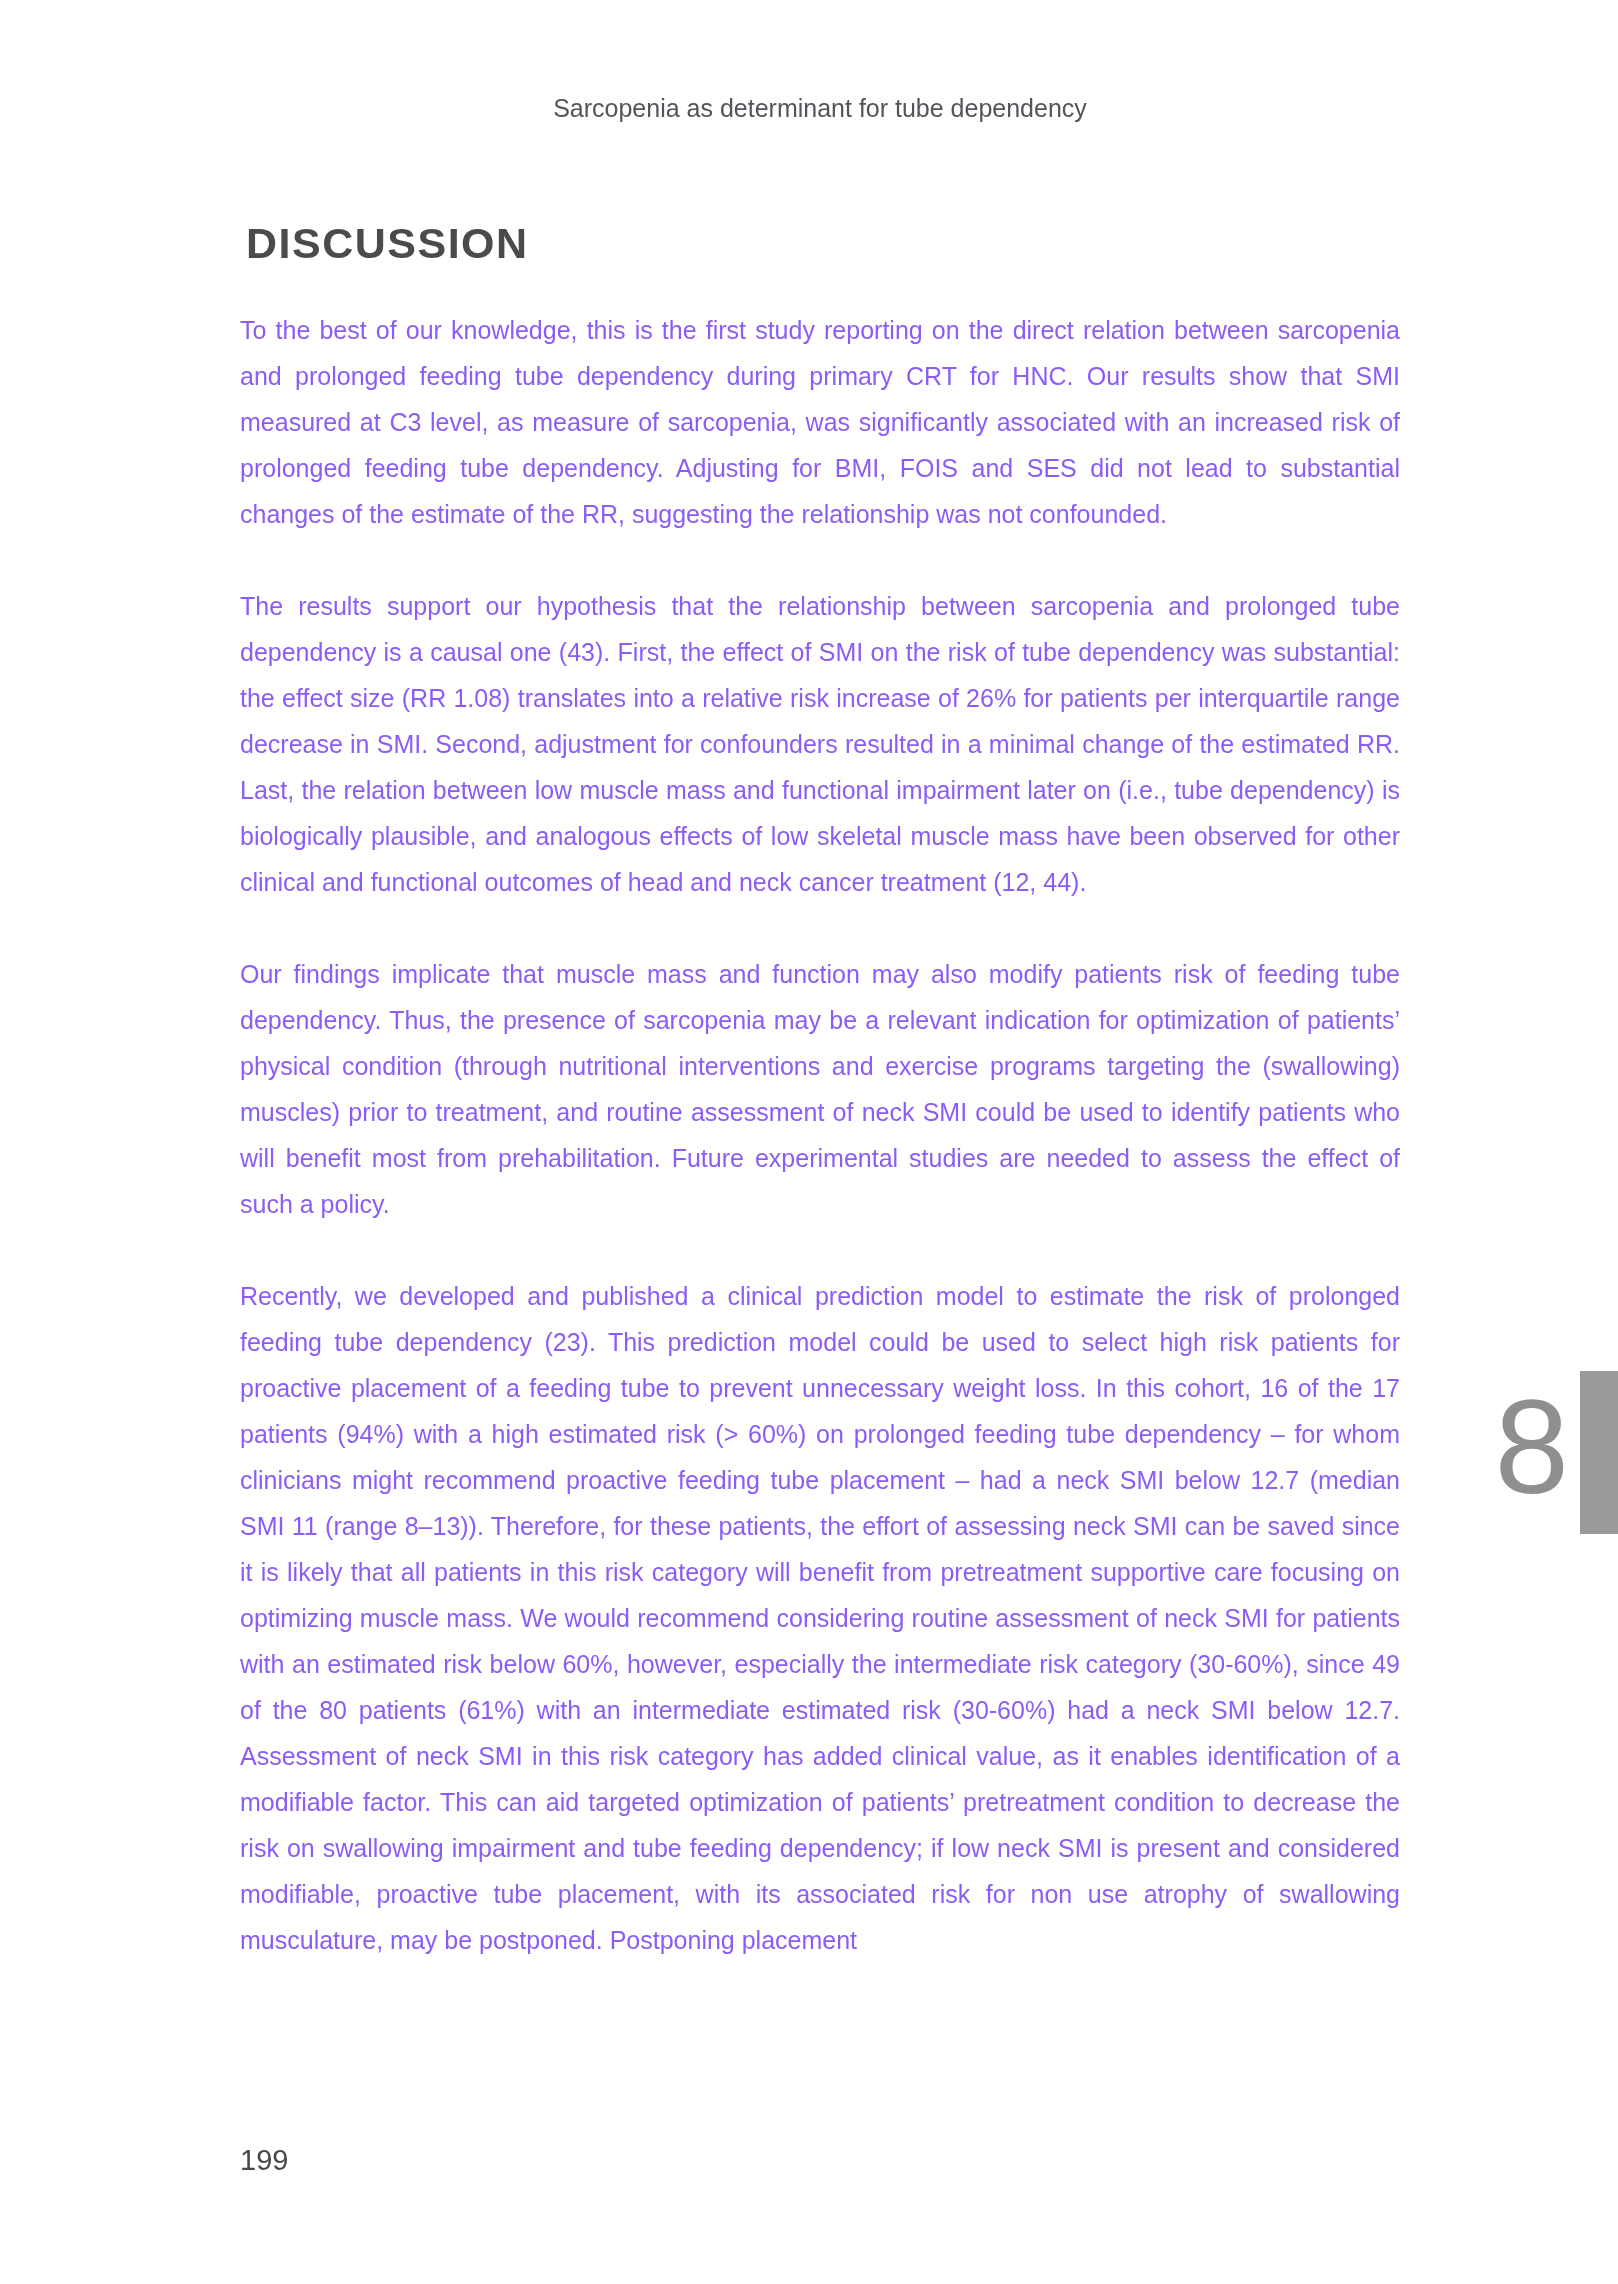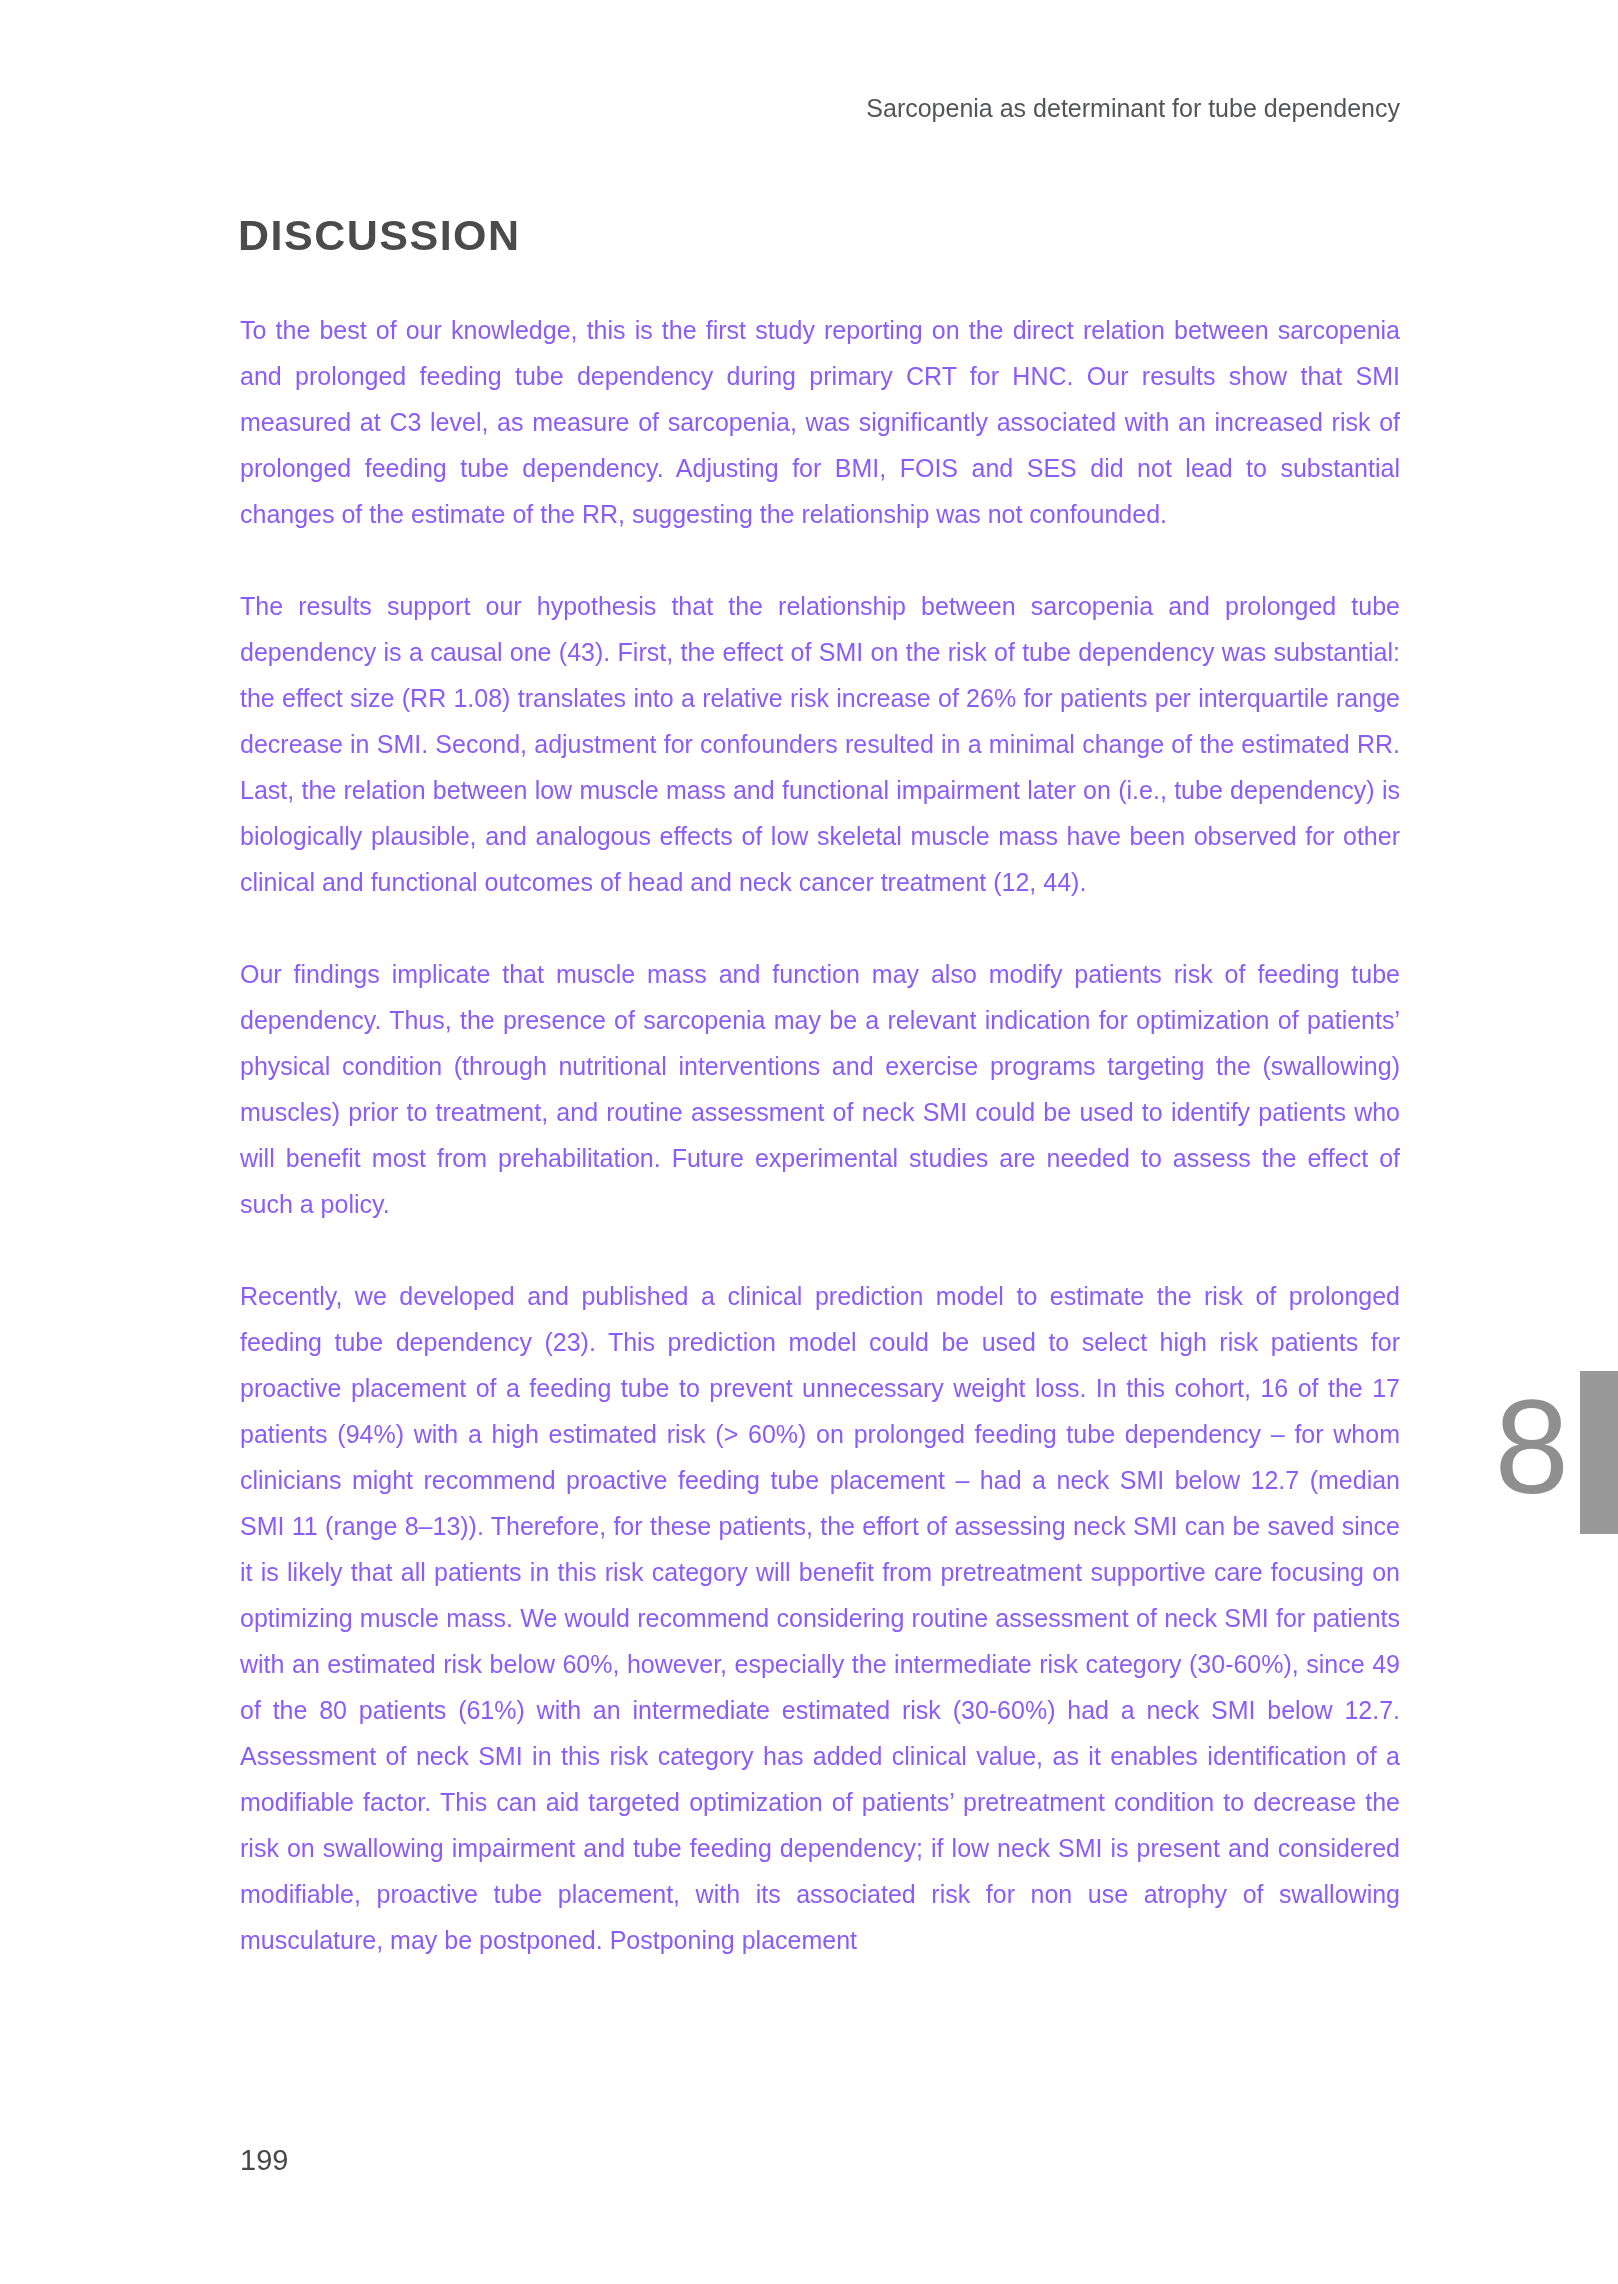--- a/index.html
+++ b/index.html
@@ -13,31 +13,31 @@
     height: 2284px;
     background: #ffffff;
     font-family: "Liberation Sans", sans-serif;
     overflow: hidden;
   }
   .running-header {
     position: absolute;
     top: 92px;
     left: 240px;
     width: 1160px;
-    text-align: right;
+    text-align: center;
     font-size: 25px;
     line-height: 33px;
     font-weight: normal;
     color: #54555a;
   }
   .heading {
     position: absolute;
     top: 212px;
     left: 238px;
-    margin: 0;
+    margin: 8px;
     font-size: 43px;
     line-height: 47px;
     font-weight: bold;
     letter-spacing: 1.5px;
     color: #4b4b4d;
   }
   .body-text {
     position: absolute;
     top: 307px;
     left: 240px;

